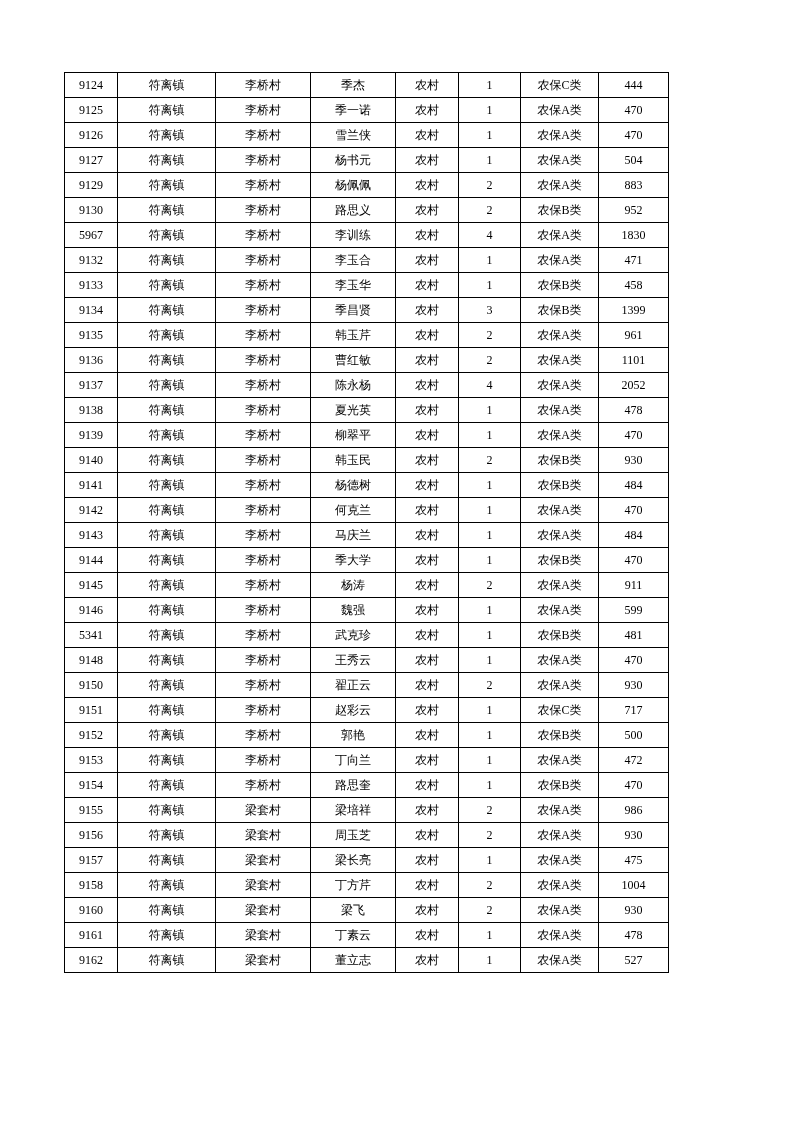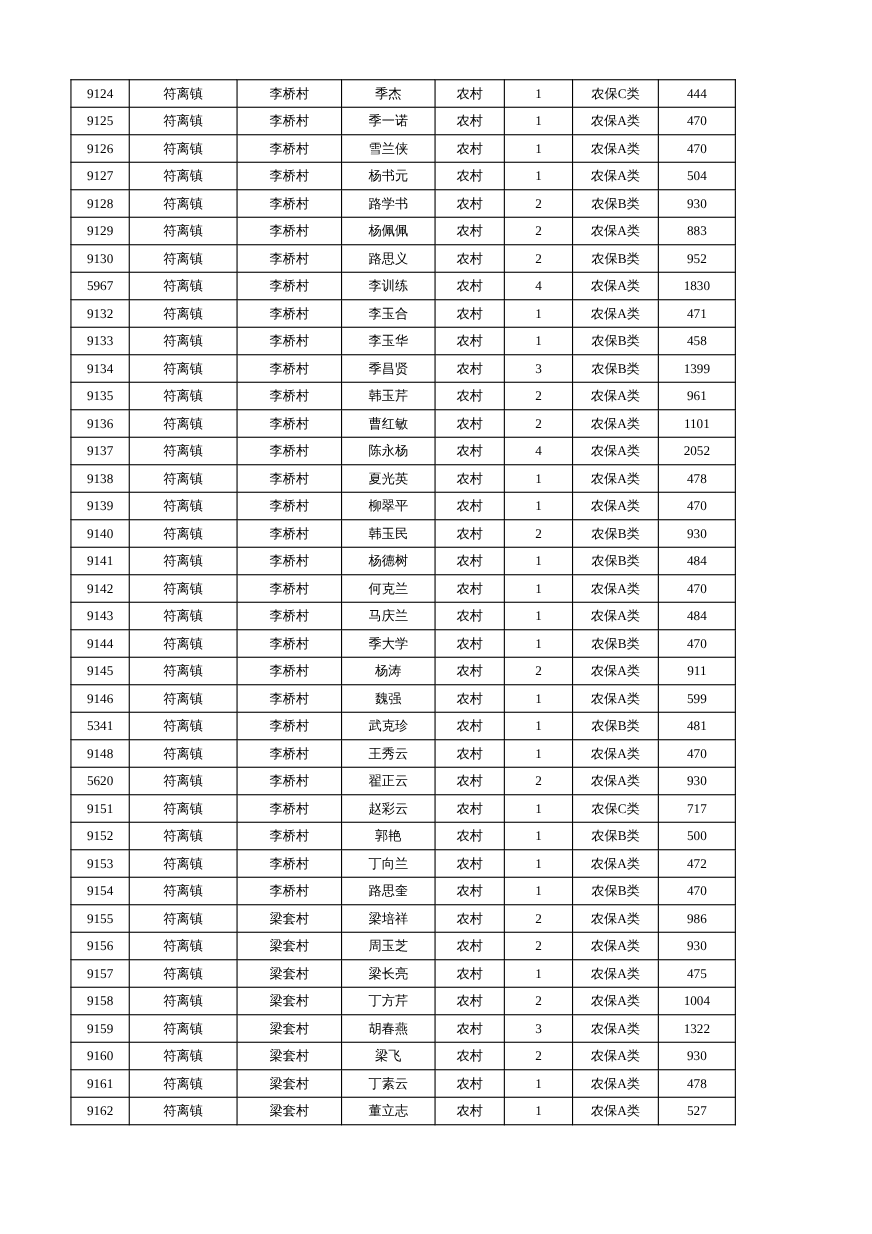--- a/index.html
+++ b/index.html
@@ -94,150 +94,140 @@
           <td>9127</td>
           <td>符离镇</td>
           <td>李桥村</td>
           <td>杨书元</td>
           <td>农村</td>
           <td>1</td>
           <td>农保A类</td>
           <td>504</td>
         </tr>
         <tr>
-          <td>9128</td>
-          <td>符离镇</td>
-          <td>李桥村</td>
-          <td>路学书</td>
+          <td>9129</td>
+          <td>符离镇</td>
+          <td>李桥村</td>
+          <td>杨佩佩</td>
+          <td>农村</td>
+          <td>2</td>
+          <td>农保A类</td>
+          <td>883</td>
+        </tr>
+        <tr>
+          <td>9130</td>
+          <td>符离镇</td>
+          <td>李桥村</td>
+          <td>路思义</td>
+          <td>农村</td>
+          <td>2</td>
+          <td>农保B类</td>
+          <td>952</td>
+        </tr>
+        <tr>
+          <td>5967</td>
+          <td>符离镇</td>
+          <td>李桥村</td>
+          <td>李训练</td>
+          <td>农村</td>
+          <td>4</td>
+          <td>农保A类</td>
+          <td>1830</td>
+        </tr>
+        <tr>
+          <td>9132</td>
+          <td>符离镇</td>
+          <td>李桥村</td>
+          <td>李玉合</td>
+          <td>农村</td>
+          <td>1</td>
+          <td>农保A类</td>
+          <td>471</td>
+        </tr>
+        <tr>
+          <td>9133</td>
+          <td>符离镇</td>
+          <td>李桥村</td>
+          <td>李玉华</td>
+          <td>农村</td>
+          <td>1</td>
+          <td>农保B类</td>
+          <td>458</td>
+        </tr>
+        <tr>
+          <td>9134</td>
+          <td>符离镇</td>
+          <td>李桥村</td>
+          <td>季昌贤</td>
+          <td>农村</td>
+          <td>3</td>
+          <td>农保B类</td>
+          <td>1399</td>
+        </tr>
+        <tr>
+          <td>9135</td>
+          <td>符离镇</td>
+          <td>李桥村</td>
+          <td>韩玉芹</td>
+          <td>农村</td>
+          <td>2</td>
+          <td>农保A类</td>
+          <td>961</td>
+        </tr>
+        <tr>
+          <td>9136</td>
+          <td>符离镇</td>
+          <td>李桥村</td>
+          <td>曹红敏</td>
+          <td>农村</td>
+          <td>2</td>
+          <td>农保A类</td>
+          <td>1101</td>
+        </tr>
+        <tr>
+          <td>9137</td>
+          <td>符离镇</td>
+          <td>李桥村</td>
+          <td>陈永杨</td>
+          <td>农村</td>
+          <td>4</td>
+          <td>农保A类</td>
+          <td>2052</td>
+        </tr>
+        <tr>
+          <td>9138</td>
+          <td>符离镇</td>
+          <td>李桥村</td>
+          <td>夏光英</td>
+          <td>农村</td>
+          <td>1</td>
+          <td>农保A类</td>
+          <td>478</td>
+        </tr>
+        <tr>
+          <td>9139</td>
+          <td>符离镇</td>
+          <td>李桥村</td>
+          <td>柳翠平</td>
+          <td>农村</td>
+          <td>1</td>
+          <td>农保A类</td>
+          <td>470</td>
+        </tr>
+        <tr>
+          <td>9140</td>
+          <td>符离镇</td>
+          <td>李桥村</td>
+          <td>韩玉民</td>
           <td>农村</td>
           <td>2</td>
           <td>农保B类</td>
           <td>930</td>
         </tr>
         <tr>
-          <td>9129</td>
-          <td>符离镇</td>
-          <td>李桥村</td>
-          <td>杨佩佩</td>
-          <td>农村</td>
-          <td>2</td>
-          <td>农保A类</td>
-          <td>883</td>
-        </tr>
-        <tr>
-          <td>9130</td>
-          <td>符离镇</td>
-          <td>李桥村</td>
-          <td>路思义</td>
-          <td>农村</td>
-          <td>2</td>
-          <td>农保B类</td>
-          <td>952</td>
-        </tr>
-        <tr>
-          <td>5967</td>
-          <td>符离镇</td>
-          <td>李桥村</td>
-          <td>李训练</td>
-          <td>农村</td>
-          <td>4</td>
-          <td>农保A类</td>
-          <td>1830</td>
-        </tr>
-        <tr>
-          <td>9132</td>
-          <td>符离镇</td>
-          <td>李桥村</td>
-          <td>李玉合</td>
-          <td>农村</td>
-          <td>1</td>
-          <td>农保A类</td>
-          <td>471</td>
-        </tr>
-        <tr>
-          <td>9133</td>
-          <td>符离镇</td>
-          <td>李桥村</td>
-          <td>李玉华</td>
-          <td>农村</td>
-          <td>1</td>
-          <td>农保B类</td>
-          <td>458</td>
-        </tr>
-        <tr>
-          <td>9134</td>
-          <td>符离镇</td>
-          <td>李桥村</td>
-          <td>季昌贤</td>
-          <td>农村</td>
-          <td>3</td>
-          <td>农保B类</td>
-          <td>1399</td>
-        </tr>
-        <tr>
-          <td>9135</td>
-          <td>符离镇</td>
-          <td>李桥村</td>
-          <td>韩玉芹</td>
-          <td>农村</td>
-          <td>2</td>
-          <td>农保A类</td>
-          <td>961</td>
-        </tr>
-        <tr>
-          <td>9136</td>
-          <td>符离镇</td>
-          <td>李桥村</td>
-          <td>曹红敏</td>
-          <td>农村</td>
-          <td>2</td>
-          <td>农保A类</td>
-          <td>1101</td>
-        </tr>
-        <tr>
-          <td>9137</td>
-          <td>符离镇</td>
-          <td>李桥村</td>
-          <td>陈永杨</td>
-          <td>农村</td>
-          <td>4</td>
-          <td>农保A类</td>
-          <td>2052</td>
-        </tr>
-        <tr>
-          <td>9138</td>
-          <td>符离镇</td>
-          <td>李桥村</td>
-          <td>夏光英</td>
-          <td>农村</td>
-          <td>1</td>
-          <td>农保A类</td>
-          <td>478</td>
-        </tr>
-        <tr>
-          <td>9139</td>
-          <td>符离镇</td>
-          <td>李桥村</td>
-          <td>柳翠平</td>
-          <td>农村</td>
-          <td>1</td>
-          <td>农保A类</td>
-          <td>470</td>
-        </tr>
-        <tr>
-          <td>9140</td>
-          <td>符离镇</td>
-          <td>李桥村</td>
-          <td>韩玉民</td>
-          <td>农村</td>
-          <td>2</td>
-          <td>农保B类</td>
-          <td>930</td>
-        </tr>
-        <tr>
           <td>9141</td>
           <td>符离镇</td>
           <td>李桥村</td>
           <td>杨德树</td>
           <td>农村</td>
           <td>1</td>
           <td>农保B类</td>
           <td>484</td>
         </tr>
         <tr>
@@ -304,21 +294,21 @@
           <td>9148</td>
           <td>符离镇</td>
           <td>李桥村</td>
           <td>王秀云</td>
           <td>农村</td>
           <td>1</td>
           <td>农保A类</td>
           <td>470</td>
         </tr>
         <tr>
-          <td>5620</td>
+          <td>9150</td>
           <td>符离镇</td>
           <td>李桥村</td>
           <td>翟正云</td>
           <td>农村</td>
           <td>2</td>
           <td>农保A类</td>
           <td>930</td>
         </tr>
         <tr>
           <td>9151</td>
@@ -392,30 +382,20 @@
         </tr>
         <tr>
           <td>9158</td>
           <td>符离镇</td>
           <td>梁套村</td>
           <td>丁方芹</td>
           <td>农村</td>
           <td>2</td>
           <td>农保A类</td>
           <td>1004</td>
-        </tr>
-        <tr>
-          <td>9159</td>
-          <td>符离镇</td>
-          <td>梁套村</td>
-          <td>胡春燕</td>
-          <td>农村</td>
-          <td>3</td>
-          <td>农保A类</td>
-          <td>1322</td>
         </tr>
         <tr>
           <td>9160</td>
           <td>符离镇</td>
           <td>梁套村</td>
           <td>梁飞</td>
           <td>农村</td>
           <td>2</td>
           <td>农保A类</td>
           <td>930</td>

